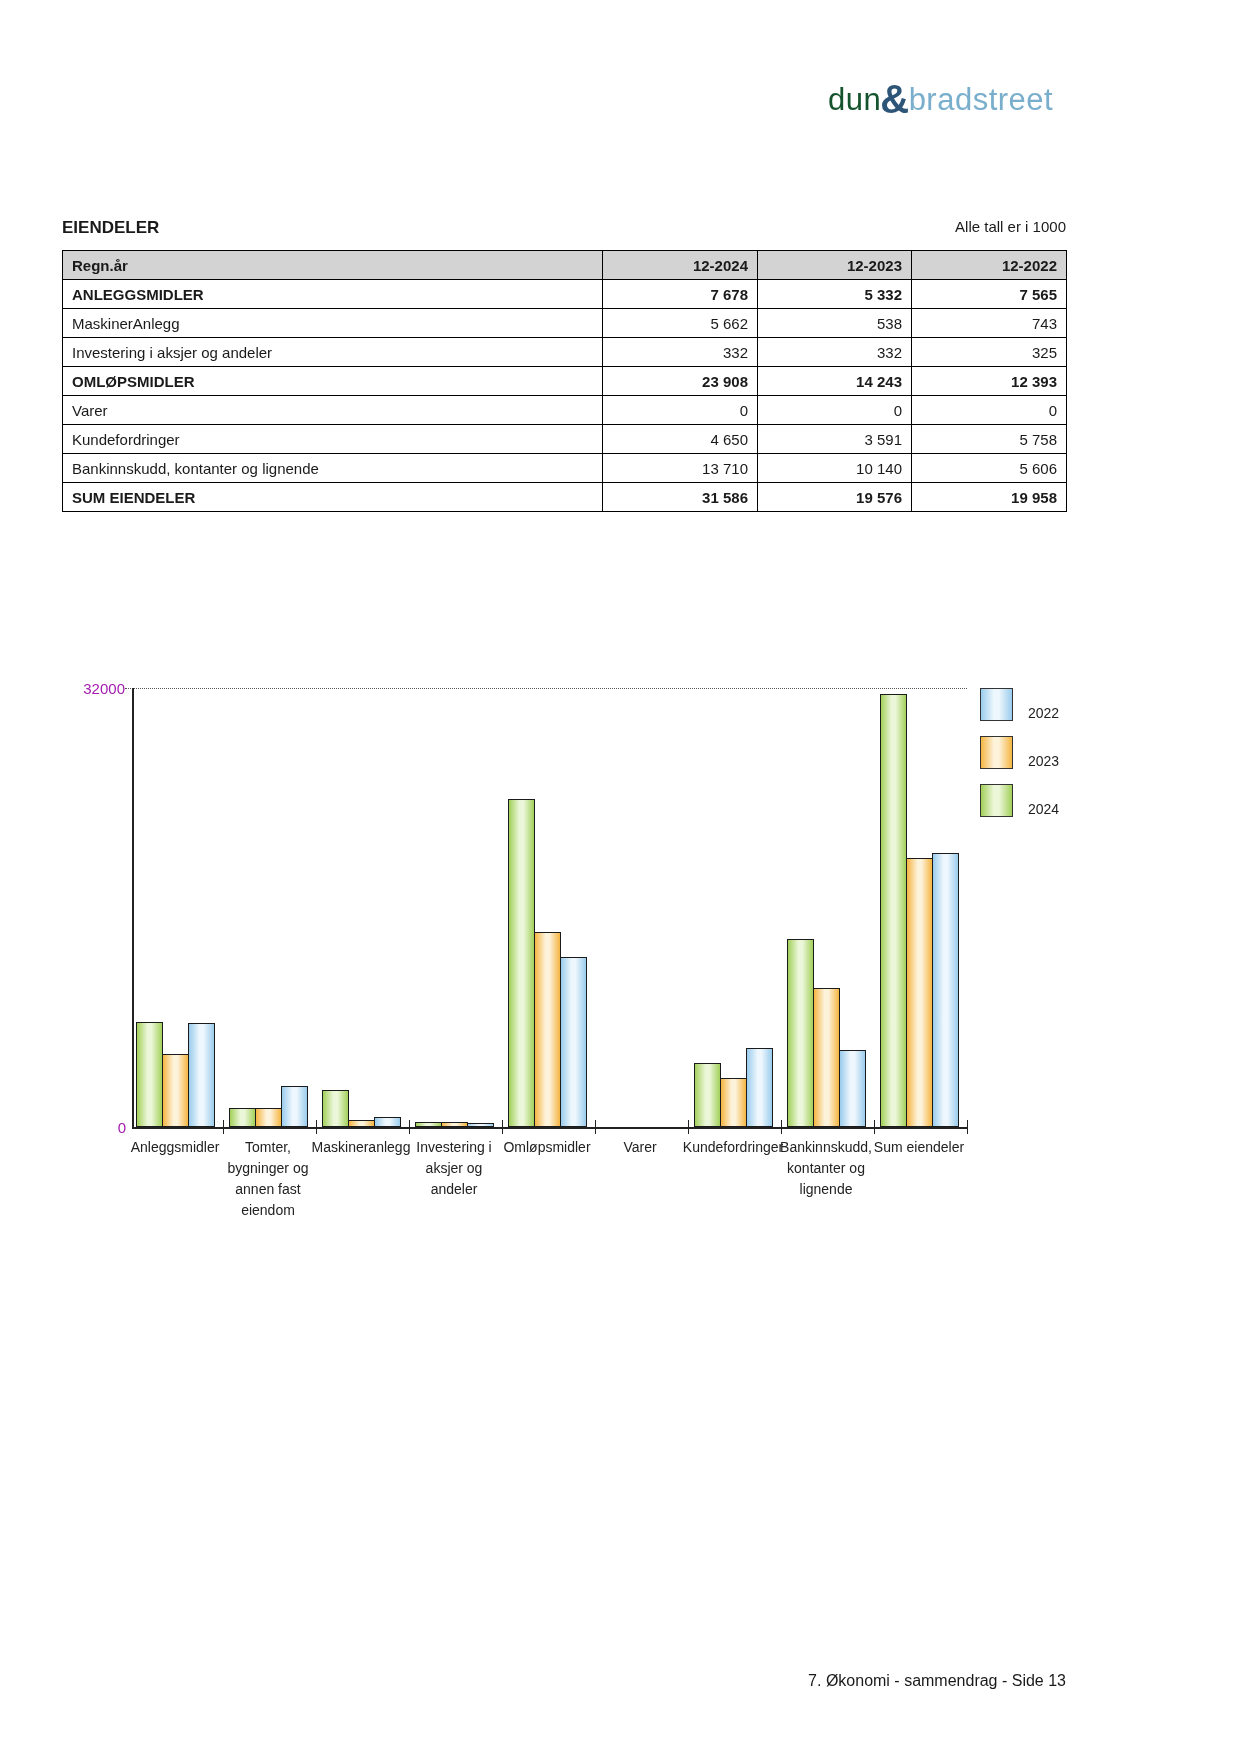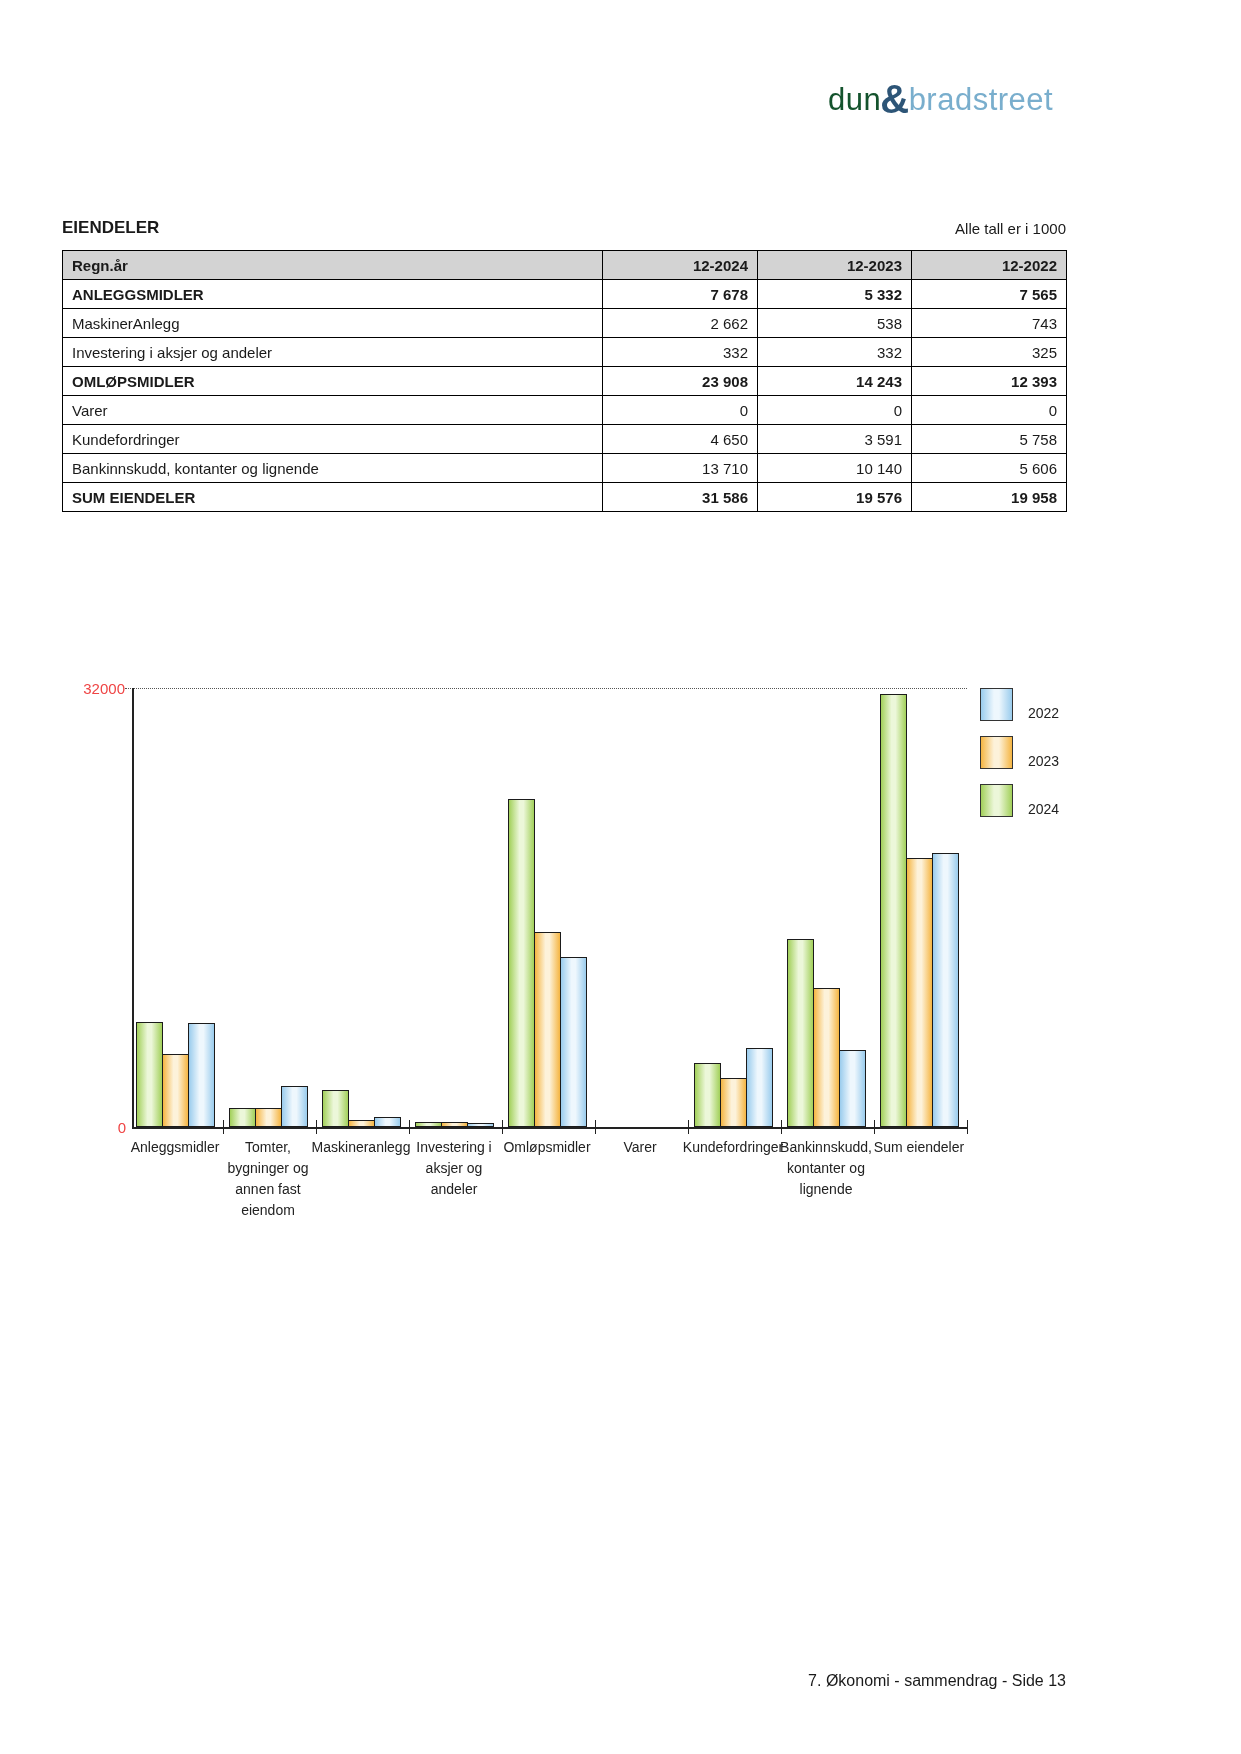--- a/index.html
+++ b/index.html
@@ -7,36 +7,36 @@
     width:1241px;height:1754px;background:#ffffff;position:relative;
     font-family:"Liberation Sans", sans-serif;color:#1a1a1a;
     overflow:hidden;
   }
   
   .logo{position:absolute;left:828px;top:74px;font-size:31px;letter-spacing:0.5px;white-space:nowrap;}
   .logo .dun{color:#14532d;}
   .logo .amp{color:#2d5577;font-size:40px;font-weight:bold;position:relative;top:3px;margin:0 -1px;}
   .logo .brad{color:#79aecd;}
   
-  .section-head{position:absolute;left:62px;top:218px;width:1004px;display:flex;justify-content:space-between;align-items:center;}
+  .section-head{position:absolute;left:62px;top:218px;width:1004px;display:flex;justify-content:space-between;align-items:flex-start;}
   .section-title{font-weight:bold;font-size:17px;}
   .section-note{font-size:15px;}
   
   table.fin{position:absolute;left:62px;top:250px;width:1005px;border-collapse:collapse;table-layout:fixed;font-size:15px;padding-left:29px;}
   table.fin td{border:1px solid #000;padding:4px 9px;height:20px;overflow:hidden;white-space:nowrap;}
   table.fin tr.head td{background:#d3d3d3;font-weight:bold;border-bottom:1.5px solid #000;}
   table.fin td.val{text-align:right;}
   table.fin tr.bold td{font-weight:bold;}
   table.fin{border:1.5px solid #000;}
   
   .chart{position:absolute;left:0;top:600px;width:1241px;height:660px;}
   .yaxis-line{position:absolute;left:132px;top:88px;width:1.5px;height:439px;background:#222;}
   .gridline-top{position:absolute;left:125px;top:88px;width:842px;border-top:1.2px dotted #555;}
   .baseline{position:absolute;left:132px;top:527px;width:835px;height:1.5px;background:#222;}
-  .ytick-label{position:absolute;font-size:15px;color:#ef4444;text-align:right;width:60px;}
+  .ytick-label{position:absolute;font-size:15px;color:#a21caf;text-align:right;width:60px;}
   .ytick-top{left:65px;top:80px;}
   .ytick-bottom{left:66px;top:519px;}
   .bar{position:absolute;border:1px solid #1b1b1b;box-sizing:border-box;}
   .x-tick{position:absolute;top:520px;width:1px;height:14px;background:#222;}
   .cat-label{position:absolute;top:537px;font-size:14px;color:#222;}
   .cat-label div{width:200px;margin-left:-100px;text-align:center;white-space:nowrap;line-height:21px;}
   
   .legend{position:absolute;left:980px;top:88px;}
   .legend-item{display:flex;align-items:flex-end;margin-bottom:15px;}
   .legend-swatch{width:33px;height:33px;border:1px solid #333;box-sizing:border-box;}
@@ -71,21 +71,21 @@
       <td class="val">12-2022</td>
     </tr>
   <tr class="bold">
         <td>ANLEGGSMIDLER</td>
         <td class="val">7 678</td>
         <td class="val">5 332</td>
         <td class="val">7 565</td>
       </tr>
       <tr>
         <td>MaskinerAnlegg</td>
-        <td class="val">2 662</td>
+        <td class="val">5 662</td>
         <td class="val">538</td>
         <td class="val">743</td>
       </tr>
       <tr>
         <td>Investering i aksjer og andeler</td>
         <td class="val">332</td>
         <td class="val">332</td>
         <td class="val">325</td>
       </tr>
       <tr class="bold">

